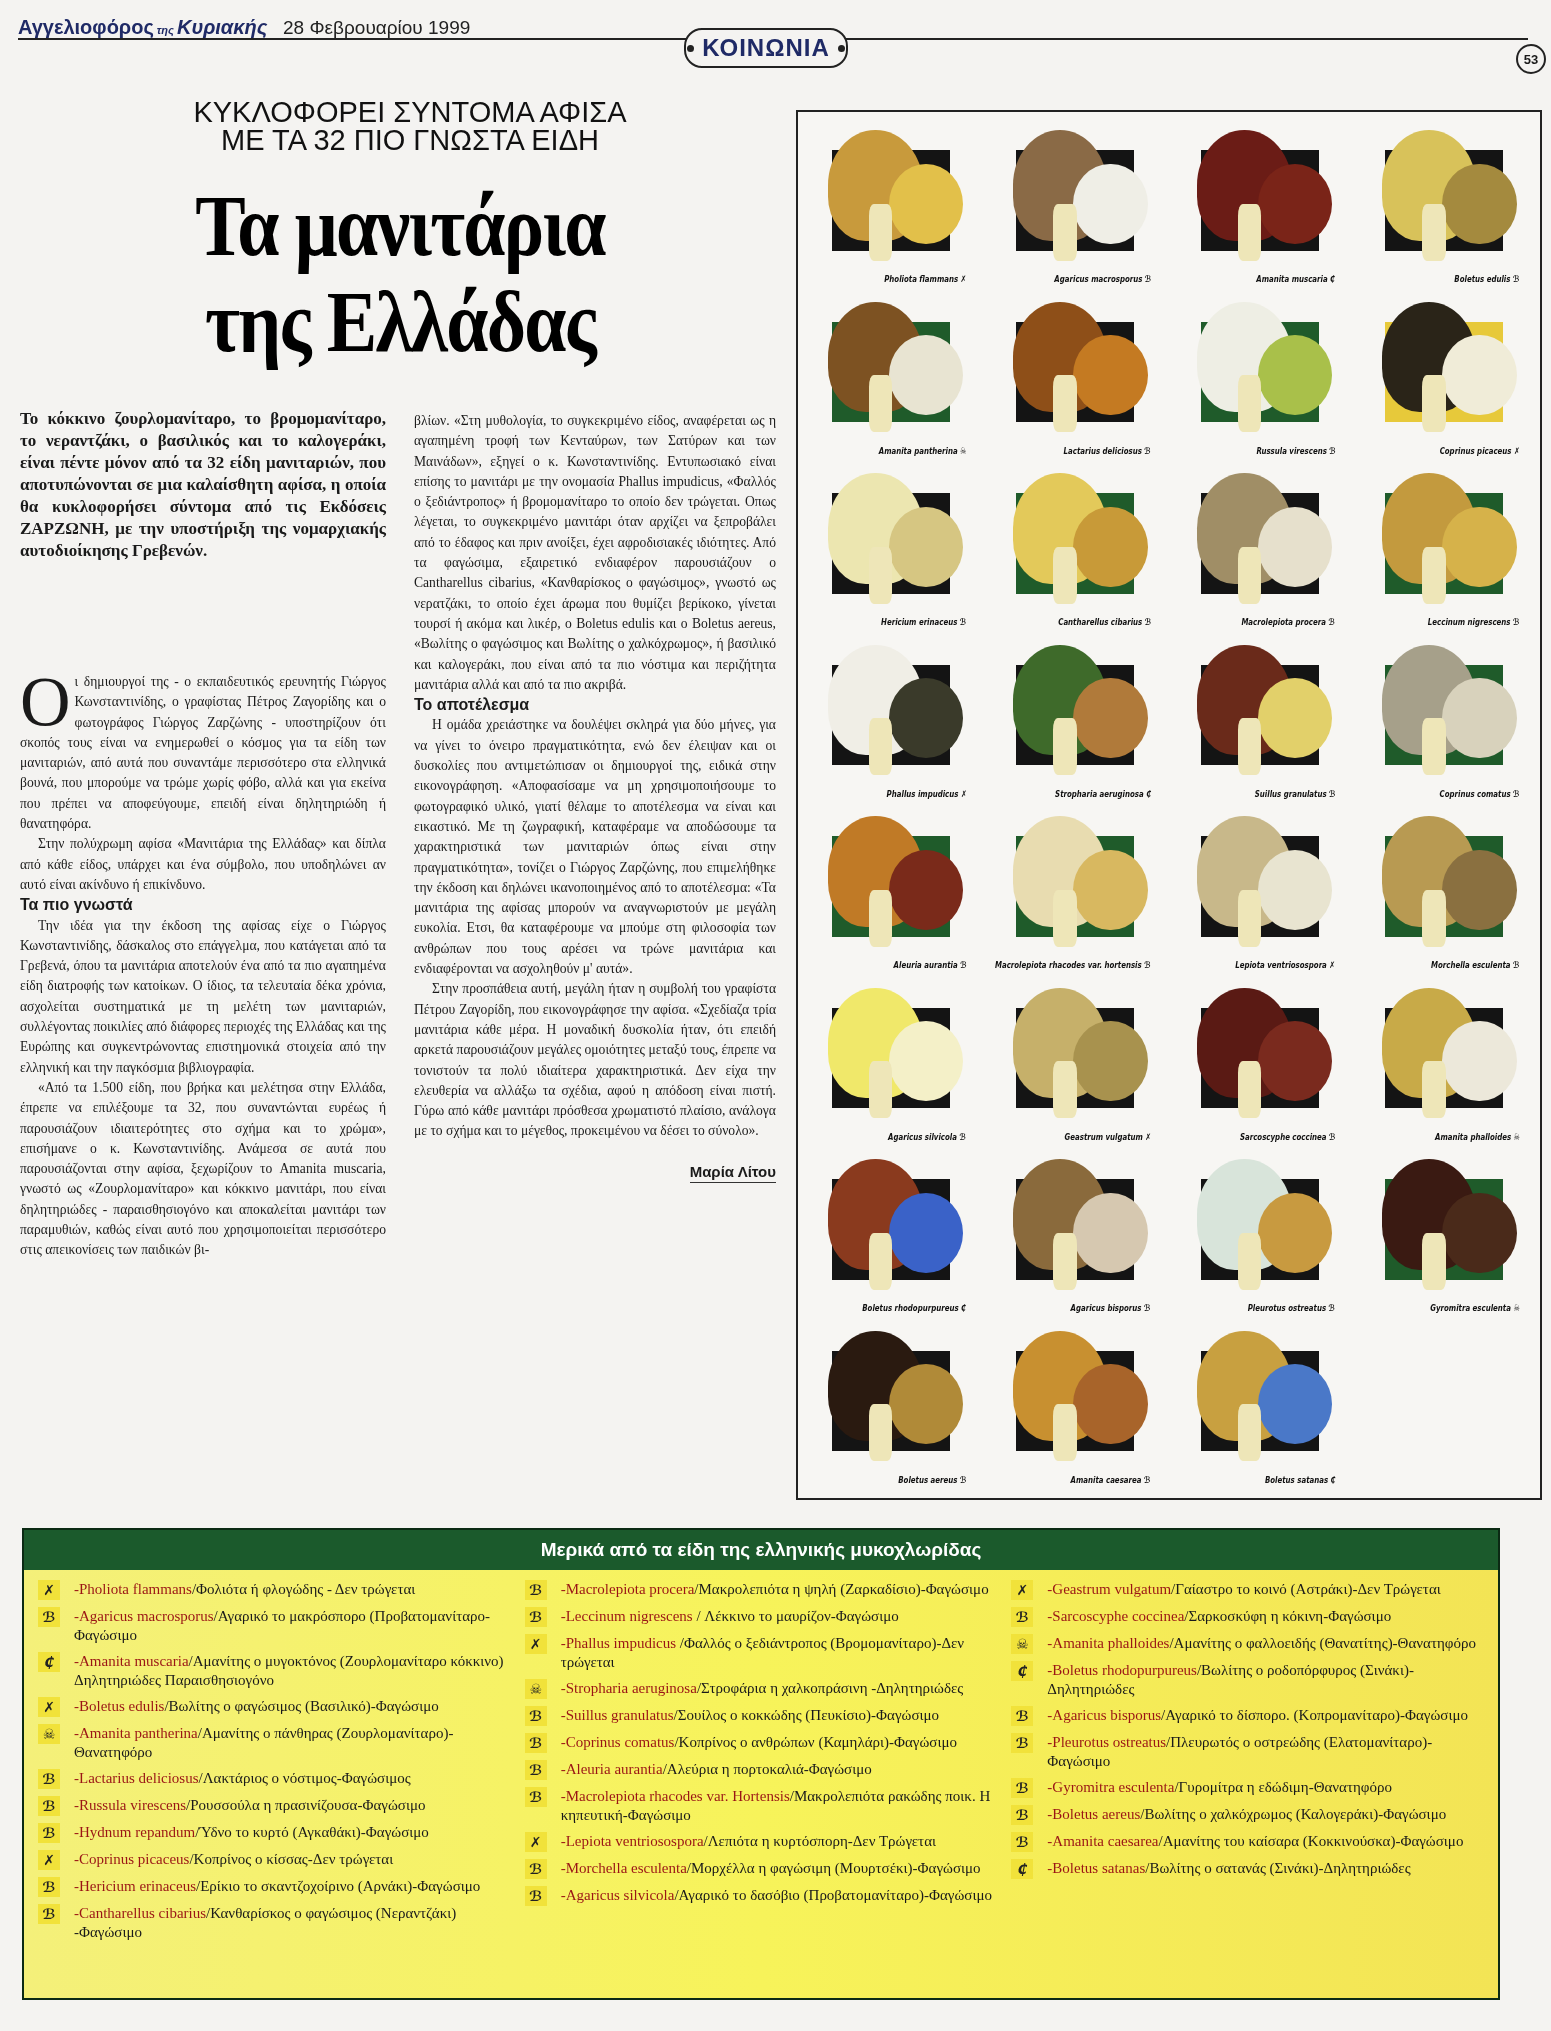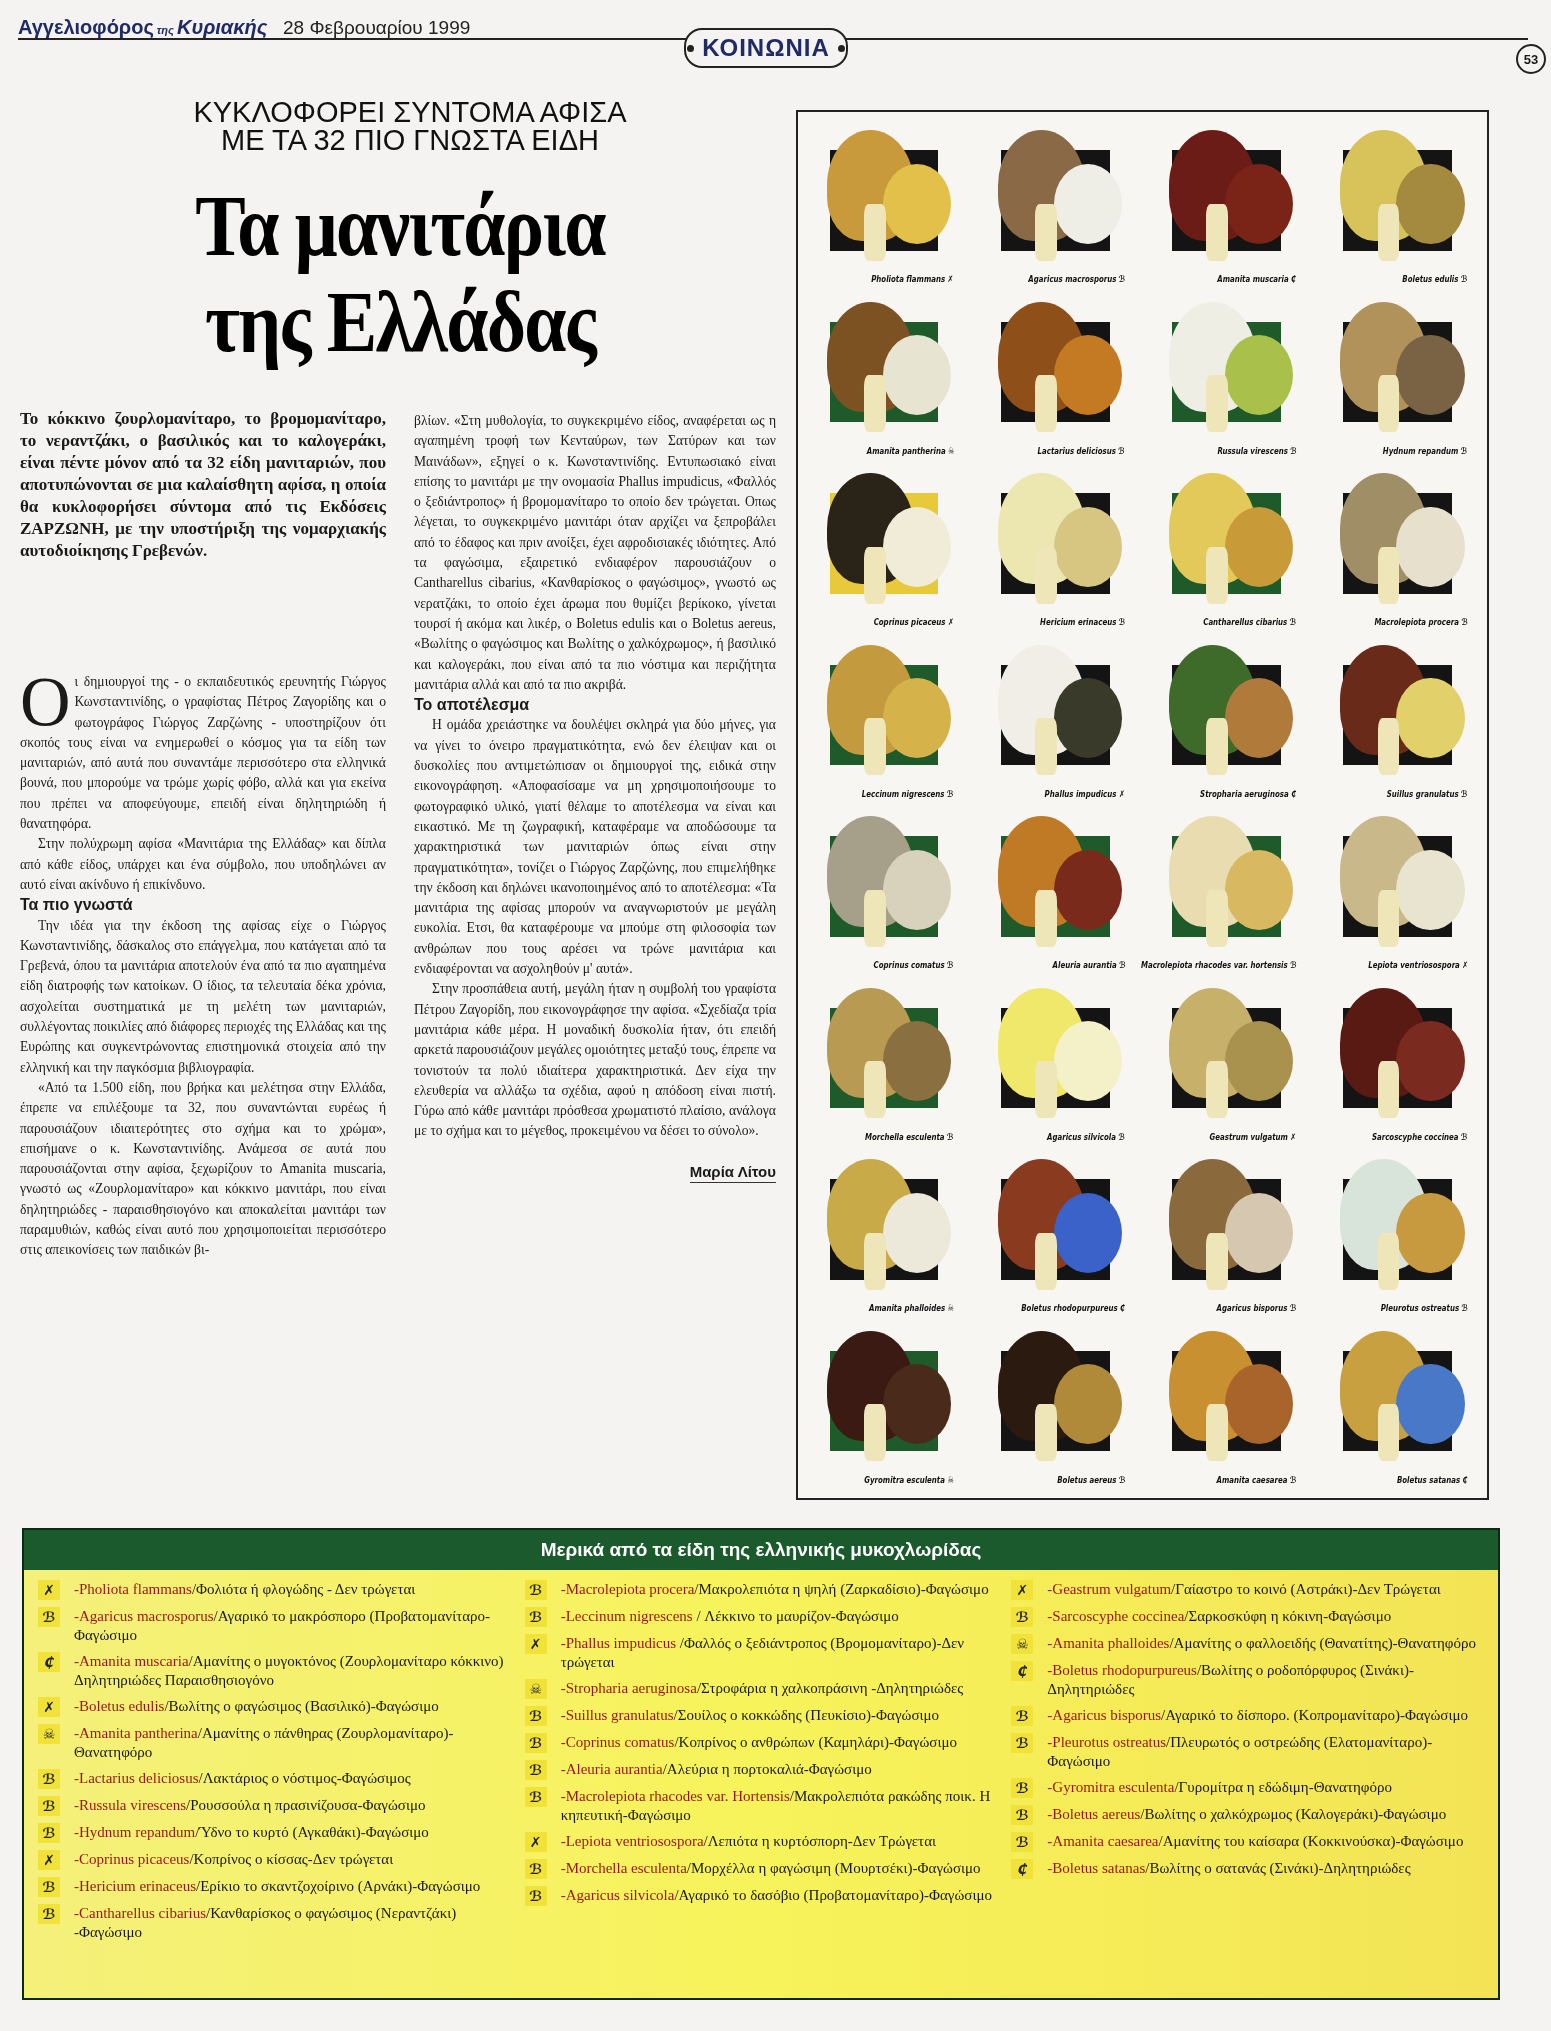--- a/index.html
+++ b/index.html
@@ -19,21 +19,21 @@
   
   .lead{position:absolute;left:20px;top:408px;width:366px;font-family:"Liberation Serif",serif;font-weight:bold;font-size:17px;line-height:22px;text-align:justify;}
   .col{position:absolute;font-size:13.6px;line-height:20.3px;text-align:justify;}
   .col p{margin:0;text-indent:18px;}
   .col p.noind{text-indent:0;}
   .dropcap{float:left;font-size:70px;line-height:56px;margin:2px 4px 0 0;font-weight:normal;}
   .subhead{font-family:"Liberation Sans",sans-serif;font-weight:bold;font-size:16px;margin:10px 0 2px;text-indent:0 !important;}
   .byline{text-align:right;font-family:"Liberation Sans",sans-serif;font-weight:bold;font-size:15px;margin-top:20px;}
   .byline span{display:inline-block;border-bottom:1px solid #333;padding-bottom:0;}
   
-  .poster{position:absolute;left:796px;top:110px;width:693px;height:1390px;border:2px solid #222;background:#f7f6f3;box-sizing:border-box;}
+  .poster{position:absolute;left:796px;top:110px;width:746px;height:1390px;border:2px solid #222;background:#f7f6f3;box-sizing:border-box;}
   .grid{position:absolute;left:10px;top:8px;right:10px;bottom:10px;display:grid;grid-template-columns:repeat(4,1fr);grid-template-rows:repeat(8,1fr);column-gap:16px;row-gap:4px;}
   .cell{position:relative;}
   .cell .bg{position:absolute;left:14%;top:18%;width:70%;height:60%;background:#141414;}
   .cell .bg.green{background:#1f5b2a;}
   .cell .bg.yellow{background:#e7c93a;}
   .cell .cap1{position:absolute;left:12%;top:6%;width:56%;height:66%;border-radius:50% 50% 40% 40%;}
   .cell .cap2{position:absolute;left:48%;top:26%;width:44%;height:48%;border-radius:50%;}
   .cell .stem{position:absolute;left:36%;top:50%;width:14%;height:34%;background:#eee6b8;border-radius:20%;}
   .cell .lbl{position:absolute;right:6%;bottom:2%;font-family:"DejaVu Sans",sans-serif;font-style:italic;font-weight:bold;font-size:9px;color:#111;white-space:nowrap;transform:scaleX(0.78);transform-origin:right bottom;}
   
@@ -133,27 +133,20 @@
         <div class="lbl"><span>Lactarius deliciosus</span> <span>ℬ</span></div>
       </div>
       <div class="cell">
         <div class="bg green"></div>
         <div class="cap1" style="background:#eeeee4"></div>
         <div class="cap2" style="background:#a9c04a"></div>
         <div class="stem"></div>
         <div class="lbl"><span>Russula virescens</span> <span>ℬ</span></div>
       </div>
       <div class="cell">
-        <div class="bg "></div>
-        <div class="cap1" style="background:#b1925a"></div>
-        <div class="cap2" style="background:#7a6244"></div>
-        <div class="stem"></div>
-        <div class="lbl"><span>Hydnum repandum</span> <span>ℬ</span></div>
-      </div>
-      <div class="cell">
         <div class="bg yellow"></div>
         <div class="cap1" style="background:#2a2418"></div>
         <div class="cap2" style="background:#f0ecd8"></div>
         <div class="stem"></div>
         <div class="lbl"><span>Coprinus picaceus</span> <span>✗</span></div>
       </div>
       <div class="cell">
         <div class="bg "></div>
         <div class="cap1" style="background:#ece6b0"></div>
         <div class="cap2" style="background:#d6c682"></div>

